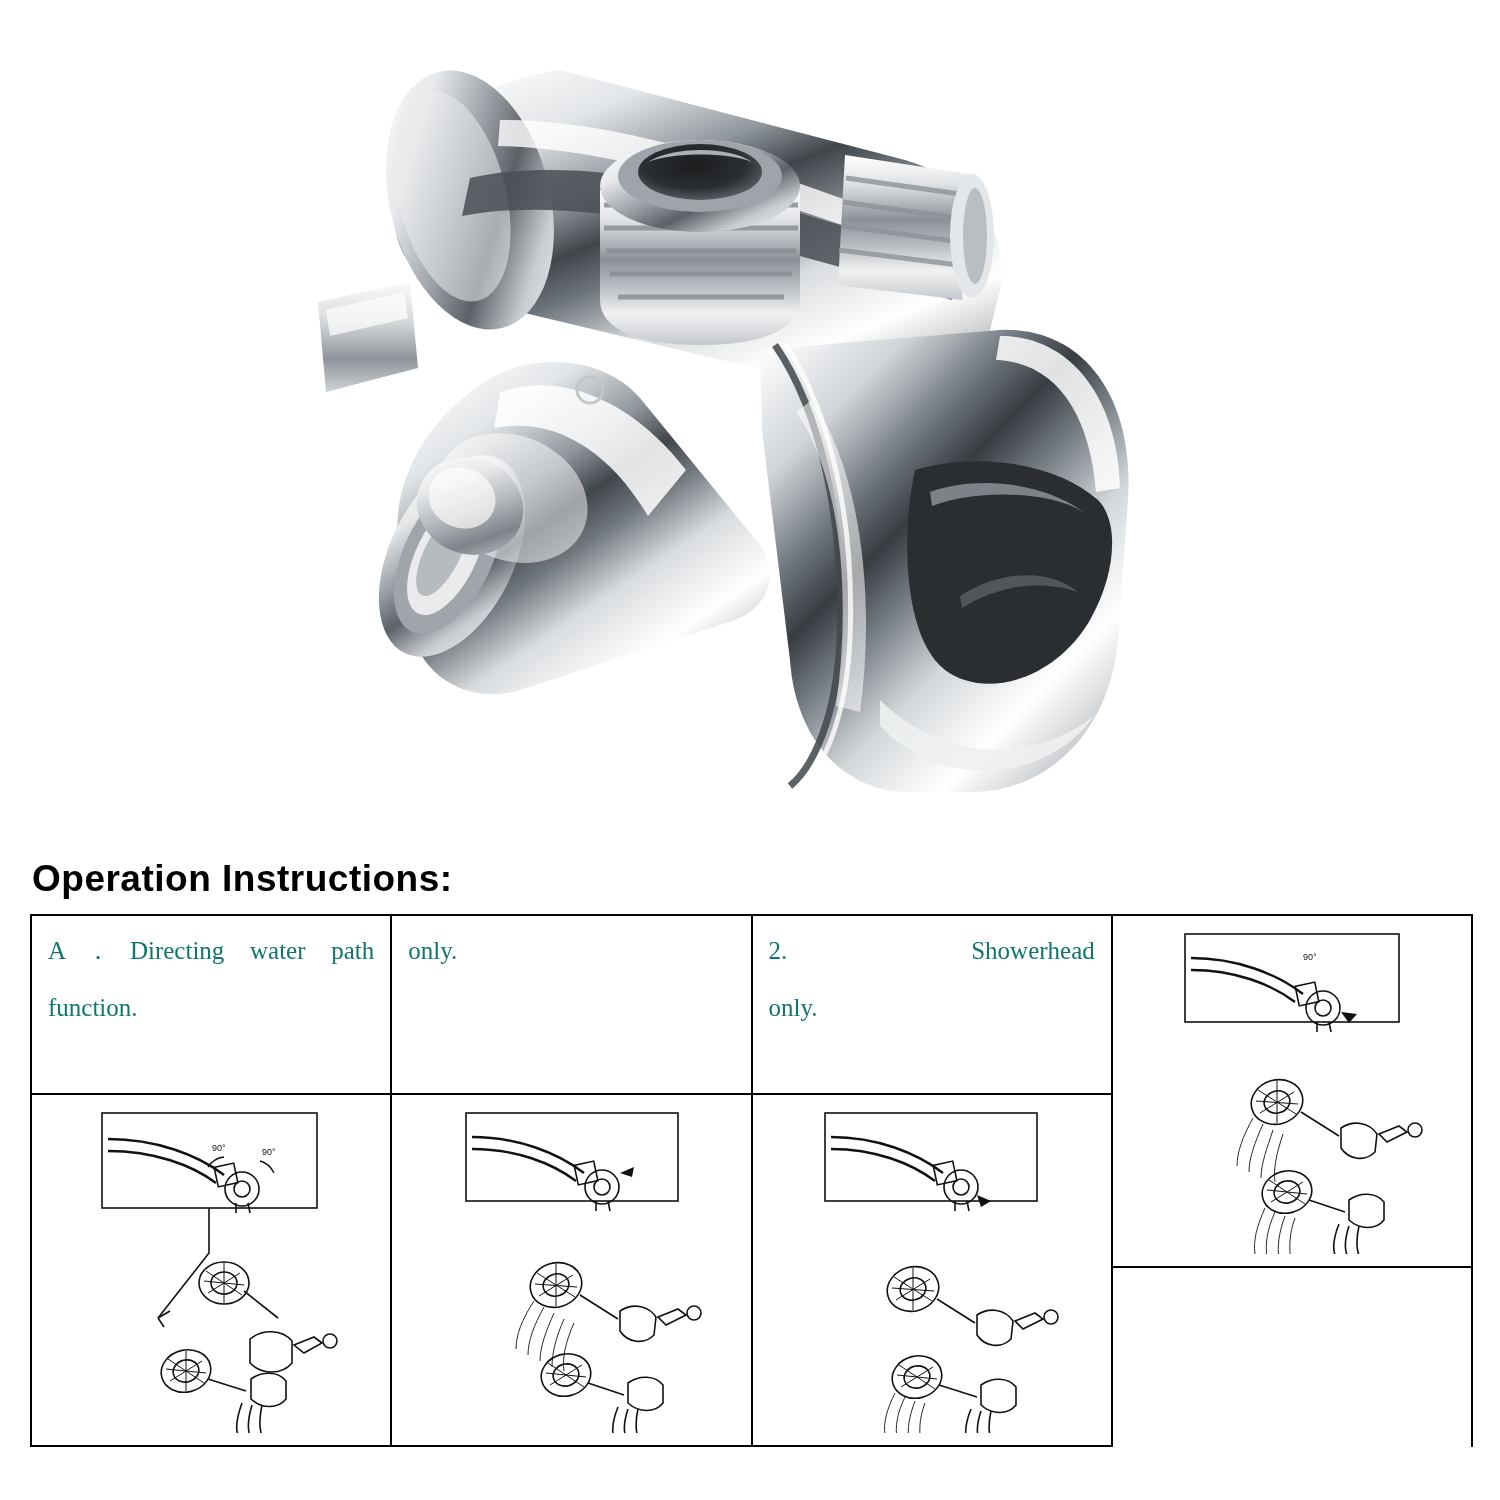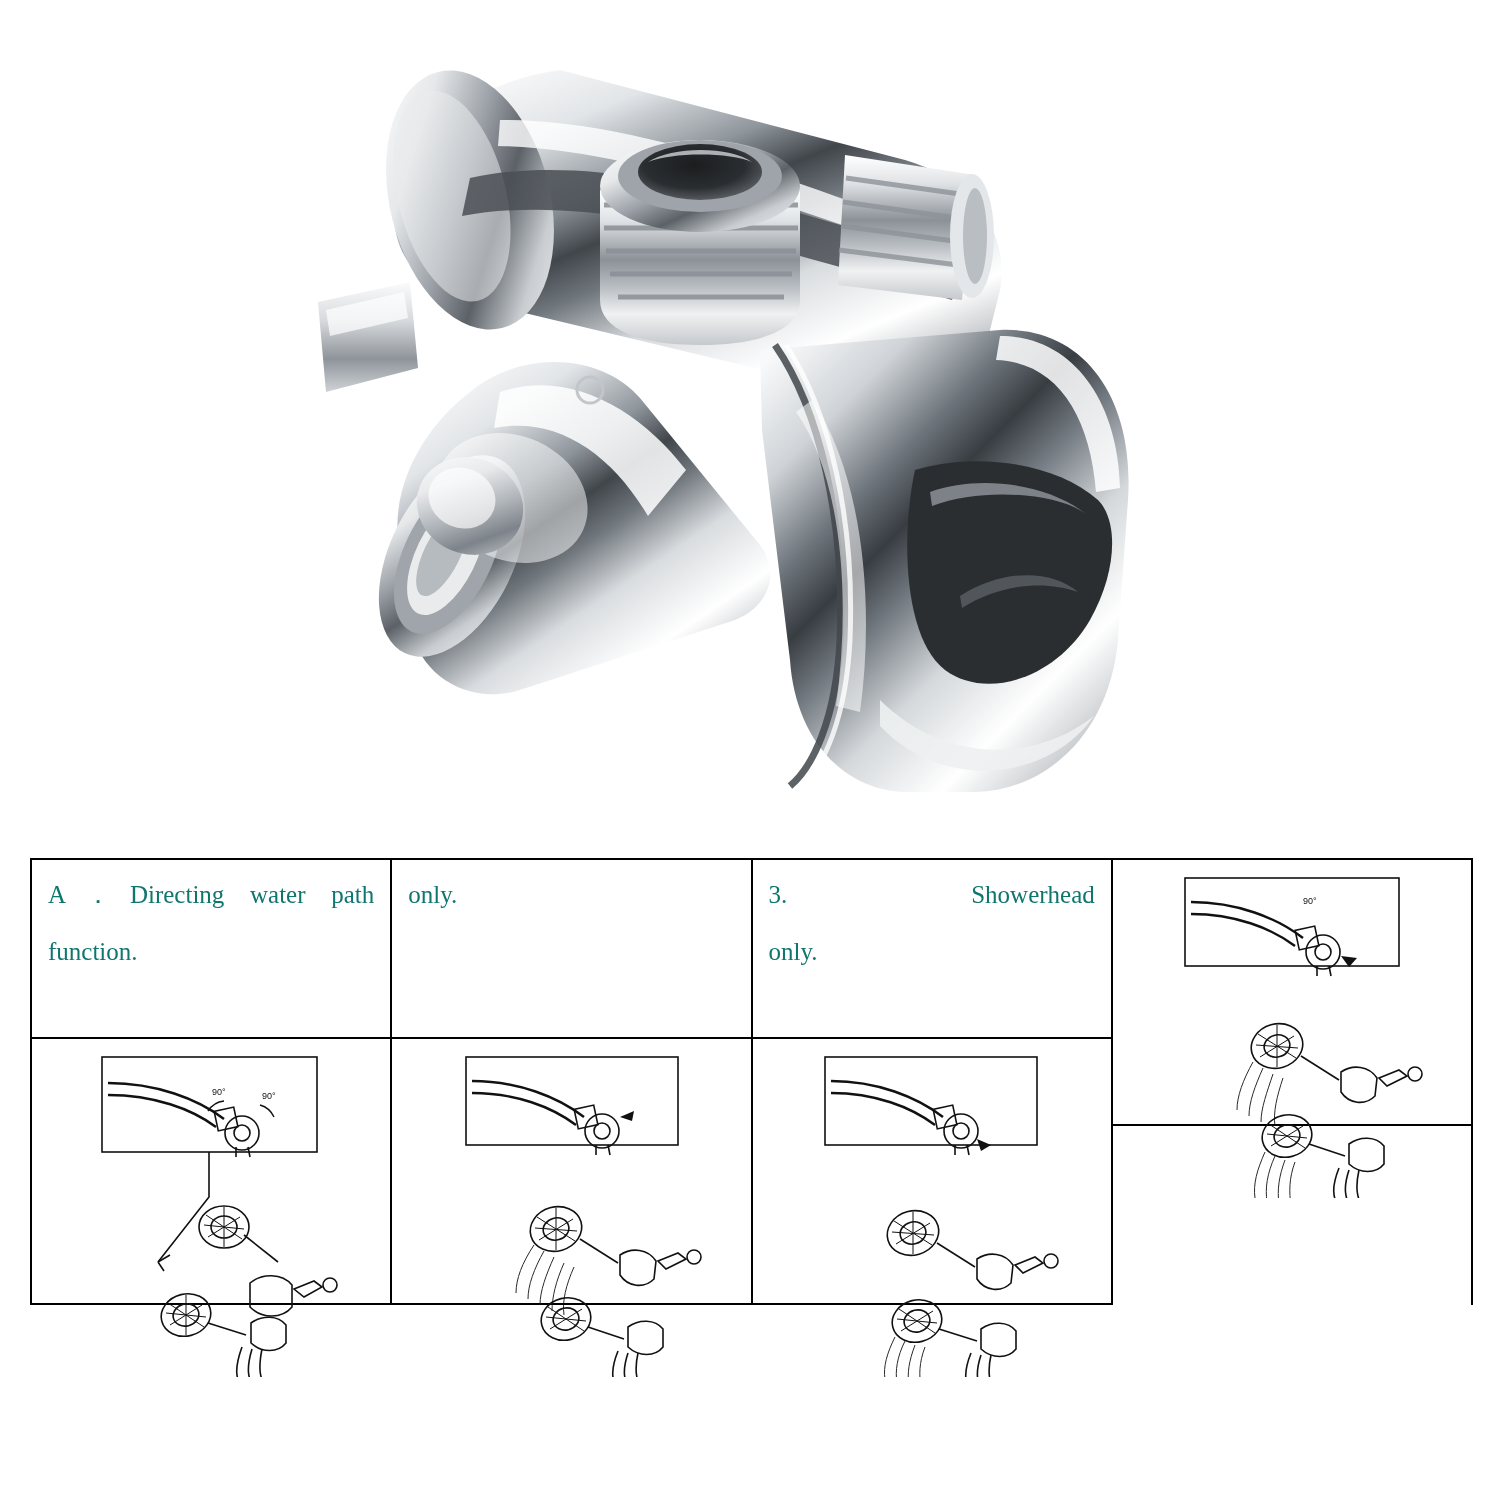--- a/index.html
+++ b/index.html
@@ -70,21 +70,21 @@
     padding: 6px 16px 0 16px;
     font-family: "Liberation Serif", serif;
     font-size: 25px;
     line-height: 57px;
     color: #0f766e;
     text-align: justify;
     text-align-last: justify;
     overflow: hidden;
   }
   .cell-img {
-    height: 266px;
+    height: 352px;
     border-bottom: 2px solid #000;
     box-sizing: border-box;
     position: relative;
     background: #fff;
   }
   .diagram {
     position: absolute;
     left: 50%;
     top: 8px;
     transform: translateX(-50%);
@@ -264,20 +264,21 @@
     </g>
 
     <g>
       <ellipse cx="470" cy="506" rx="54" ry="48" transform="rotate(22 470 506)" fill="url(#gKnob)"></ellipse>
       <ellipse cx="462" cy="498" rx="34" ry="30" transform="rotate(22 462 498)" fill="#ffffff" opacity="0.65"></ellipse>
     </g>
   </svg>
 </div>
 
 <div class="instructions">
+  <div class="instructions-title">Operation Instructions:</div>
 
   <div class="table">
 
     <div class="col">
       <div class="cell-text">
         <div>A．Directing water path</div>
         <div style="text-align-last:left">function.</div>
       </div>
       <div class="cell-img">
         <svg class="diagram" width="330" height="330" viewBox="0 0 330 330">
@@ -392,21 +393,21 @@
             <path d="M212 304 C 204 324, 206 334, 212 342"></path>
             <path d="M222 306 C 216 324, 218 334, 224 342"></path>
             <path d="M232 306 C 228 324, 230 334, 236 342"></path>
           </g>
         </svg>
       </div>
     </div>
 
     <div class="col">
       <div class="cell-text">
-        <div>3.    Showerhead</div>
+        <div>2.    Showerhead</div>
         <div style="text-align-last:left">only.</div>
       </div>
       <div class="cell-img">
         <svg class="diagram" width="330" height="330" viewBox="0 0 330 330">
           <g fill="none" stroke="#111" stroke-width="1.6">
             <rect x="58" y="10" width="212" height="88"></rect>
             <path d="M64 34 C 110 34, 150 50, 176 70" stroke-width="2.4"></path>
             <path d="M64 46 C 108 46, 144 60, 168 78" stroke-width="2.4"></path>
             <circle cx="194" cy="84" r="17"></circle>
             <circle cx="194" cy="84" r="8"></circle>

